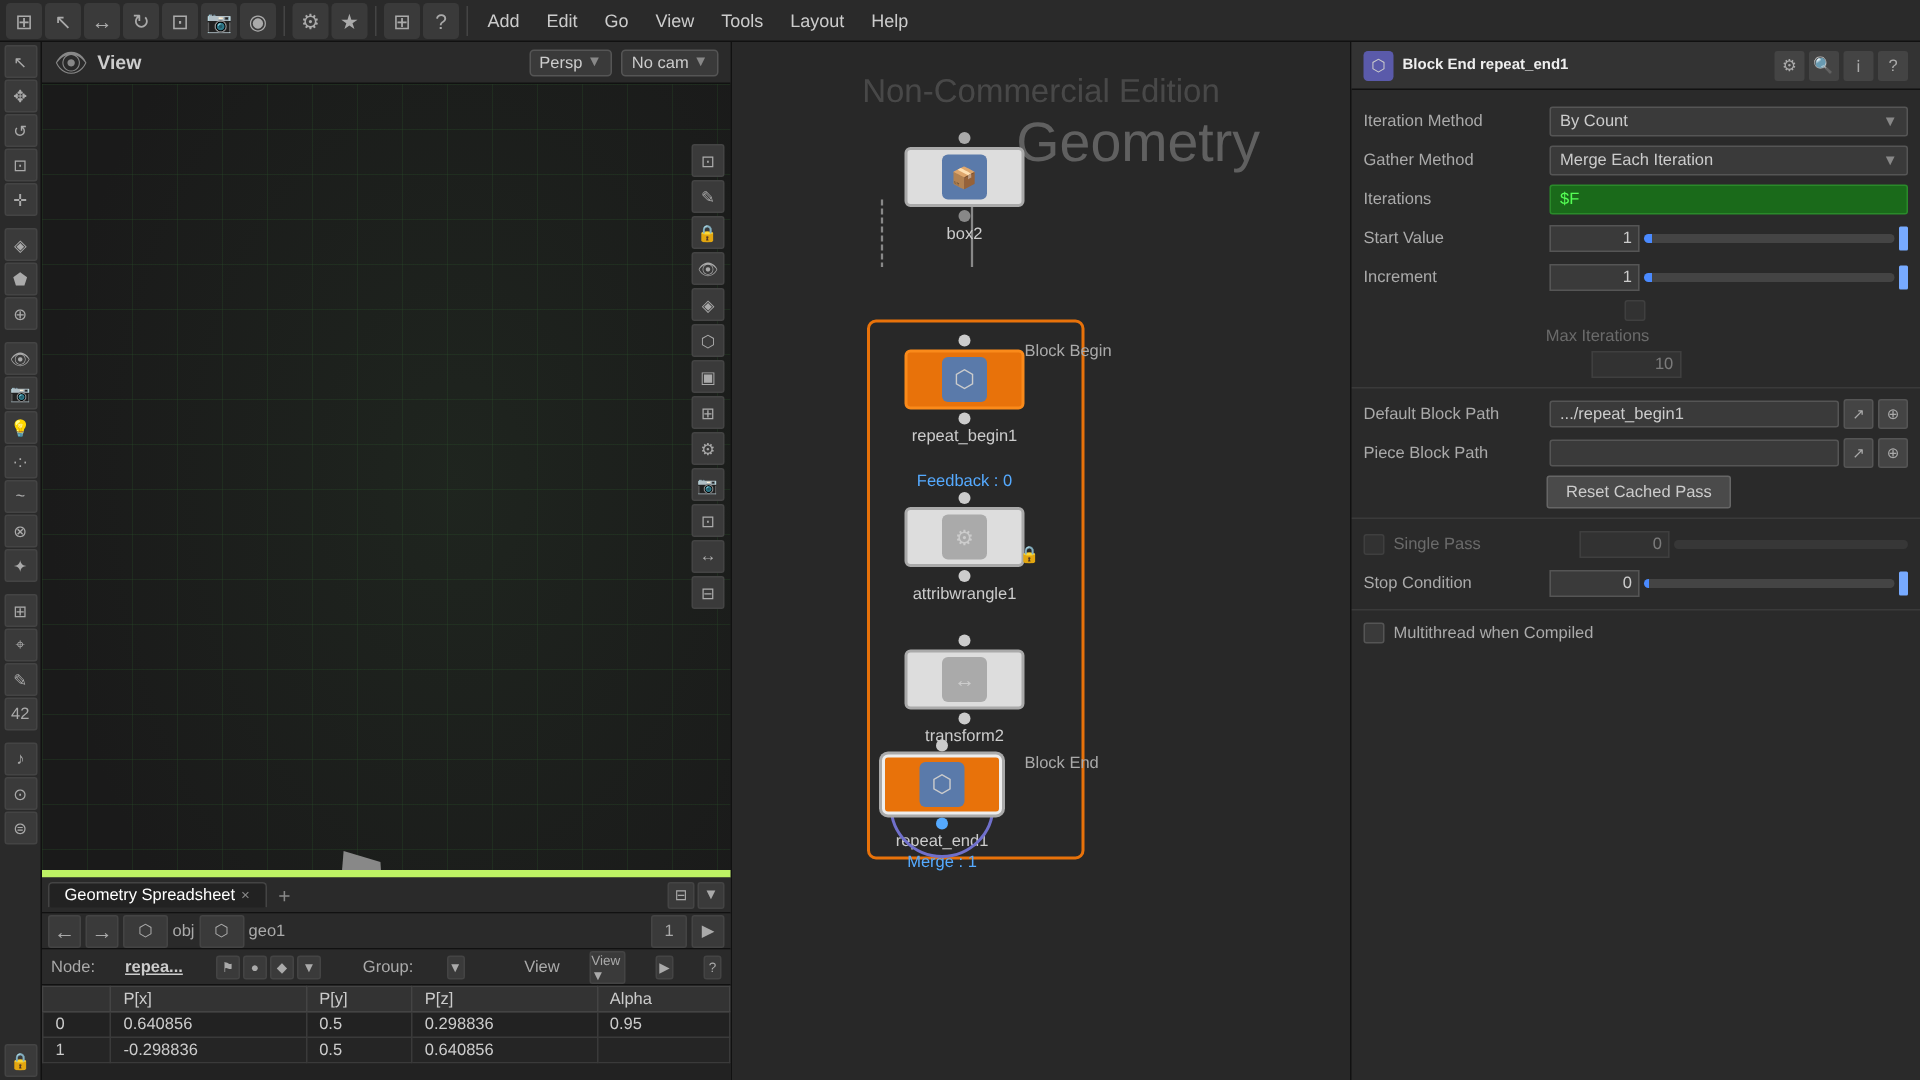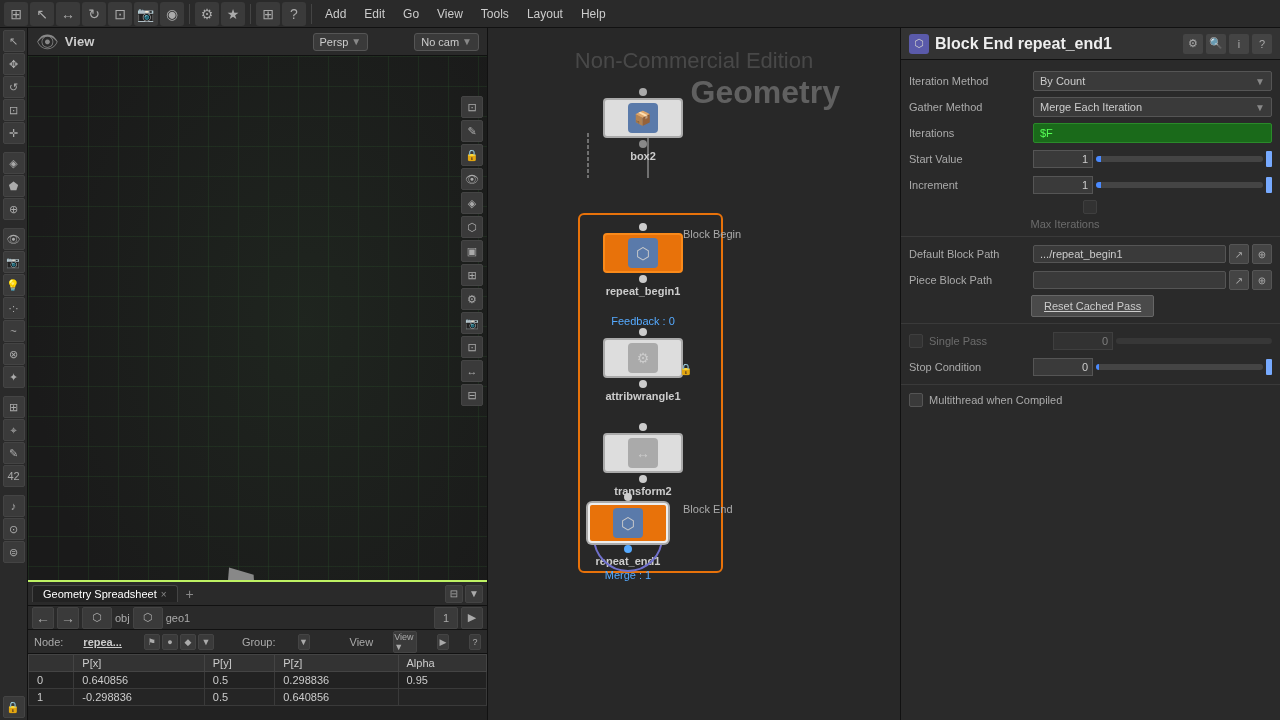--- a/index.html
+++ b/index.html
@@ -100,21 +100,21 @@
       flex: 1;
     }
     .viewport-dropdown {
       background: #3a3a3a;
       border: 1px solid #555;
       border-radius: 3px;
       color: #ccc;
       padding: 2px 6px;
       font-size: 11px;
       cursor: pointer;
-      display: flex; align-items: center; gap: 3px; margin-left: 40px;
+      display: flex; align-items: center; gap: 3px;
     }
 
     #viewport-3d {
       flex: 1;
       position: relative;
       overflow: hidden;
       background: #1a1a1a;
     }
 
     
@@ -164,21 +164,21 @@
     .commercial-edition { color: #e85; }
 
     
     #bottom-panel {
       position: absolute;
       bottom: 0;
       left: 0;
       right: 0;
       height: 140px;
       background: #222;
-      border-top: 2px solid #bef264;
+      border-top: 5px solid #bef264;
     }
     #bottom-panel-tabs {
       height: 24px;
       background: #2a2a2a;
       border-bottom: 1px solid #111;
       display: flex;
       align-items: center;
       padding: 0 4px;
       gap: 2px;
     }
@@ -264,22 +264,22 @@
       transform: translateX(-50%);
       font-size: 22px;
       color: rgba(150,150,150,0.3);
       pointer-events: none;
       white-space: nowrap;
     }
     .ne-watermark2 {
       position: absolute;
       top: 46px;
       right: 60px;
-      font-size: 32px;
-      font-weight: bold;
+      font-size: 37px;
+      font-weight: normal;
       color: rgba(180,180,180,0.4);
       pointer-events: none;
     }
 
     
     .node-wrapper {
       position: absolute;
       display: flex;
       flex-direction: column;
       align-items: center;
@@ -305,21 +305,20 @@
       font-size: 14px;
     }
     .node-icon.wrangle { background: #aaa; }
     .node-icon.transform { background: #aaa; }
 
     .node-label-text {
       font-size: 11px;
       color: #ccc;
       text-align: right;
       white-space: nowrap;
-      font-weight: bold;
     }
     .node-sublabel {
       font-size: 11px;
       color: #5af;
       white-space: nowrap;
       margin-top: 16px;
     }
     .node-sublabel2 {
       font-size: 11px;
       color: #5af;
@@ -389,21 +388,21 @@
     }
     .props-header-icon {
       width: 20px; height: 20px;
       background: #5a5aaa;
       border-radius: 3px;
       display: flex; align-items: center; justify-content: center;
       font-size: 11px;
     }
     .props-title {
       color: #eee;
-      font-size: 16px;
+      font-size: 10px;
       font-weight: bold;
       flex: 1;
     }
     .props-tools {
       display: flex; gap: 3px;
     }
     .props-tool-btn {
       width: 20px; height: 20px;
       background: #444;
       border-radius: 2px;
@@ -836,20 +835,23 @@
           <div class="prop-control">
             <input class="number-input" value="1" style="background: rgb(58, 58, 58); border: 1px solid rgb(85, 85, 85); color: rgb(204, 204, 204); padding: 2px 4px; font-size: 11px; width: 60px;">
             <div style="flex:1; height:6px; background: linear-gradient(to right, #4a8aff 3%, #444 3%); border-radius:3px;"></div>
             <div style="width:6px; height:16px; background:#7af; border-radius:1px; cursor:ew-resize;"></div>
           </div>
         </div>
 
         <div class="prop-row" style="opacity:0.5;flex-direction:column;">
           <div class="checkbox-ctrl" style="margin-right:2px;"></div>
           <div class="prop-label">Max Iterations</div>
+          <div class="prop-control">
+            <input class="number-input" value="10" style="background: rgb(58, 58, 58); border: 1px solid rgb(85, 85, 85); color: rgb(204, 204, 204); padding: 2px 4px; font-size: 11px; width: 60px;">
+          </div>
         </div>
 
         <div class="prop-divider"></div>
 
         <div class="prop-row">
           <div class="prop-label">Default Block Path</div>
           <div class="prop-control">
             <input class="path-input" value=".../repeat_begin1" style="background: rgb(58, 58, 58); border: 1px solid rgb(85, 85, 85); color: rgb(204, 204, 204); padding: 2px 6px; font-size: 11px; border-radius: 2px; flex: 1 1 0%;">
             <div class="path-btn">↗</div>
             <div class="path-btn">⊕</div>
@@ -858,21 +860,21 @@
 
         <div class="prop-row">
           <div class="prop-label">Piece Block Path</div>
           <div class="prop-control">
             <input class="path-input" value="" style="background: rgb(58, 58, 58); border: 1px solid rgb(85, 85, 85); color: rgb(204, 204, 204); padding: 2px 6px; font-size: 11px; border-radius: 2px; flex: 1 1 0%;">
             <div class="path-btn">↗</div>
             <div class="path-btn">⊕</div>
           </div>
         </div>
 
-        <div class="prop-row" style="padding-left:130px;text-decoration:underline;">
+        <div class="prop-row" style="padding-left:130px;">
           <button class="reset-btn">Reset Cached Pass</button>
         </div>
 
         <div class="prop-divider"></div>
 
         <div class="prop-row" style="opacity:0.5;">
           <div class="checkbox-ctrl" style="margin-right:2px;"></div>
           <div class="prop-label">Single Pass</div>
           <div class="prop-control">
             <input class="number-input" value="0" style="background: rgb(58, 58, 58); border: 1px solid rgb(85, 85, 85); color: rgb(204, 204, 204); padding: 2px 4px; font-size: 11px; width: 60px;">

